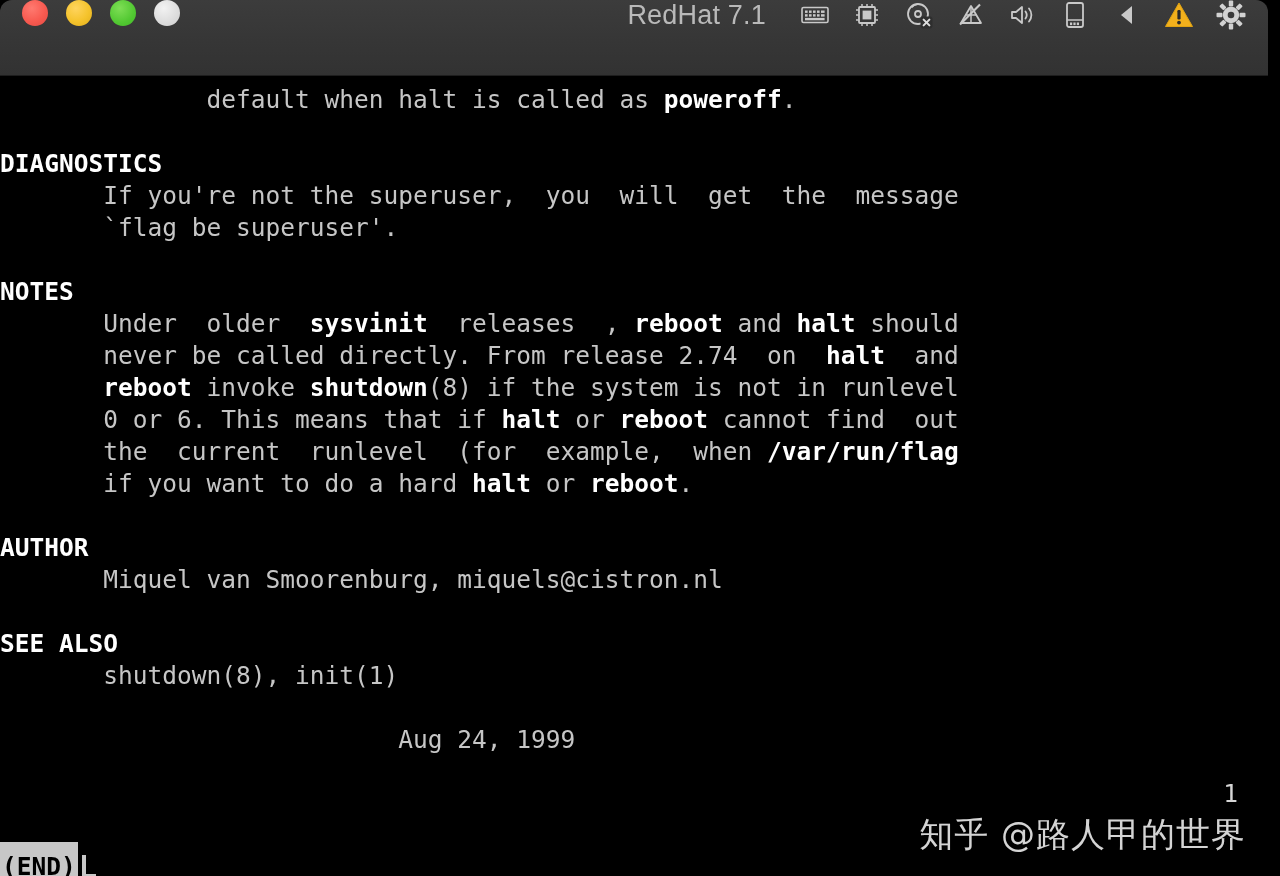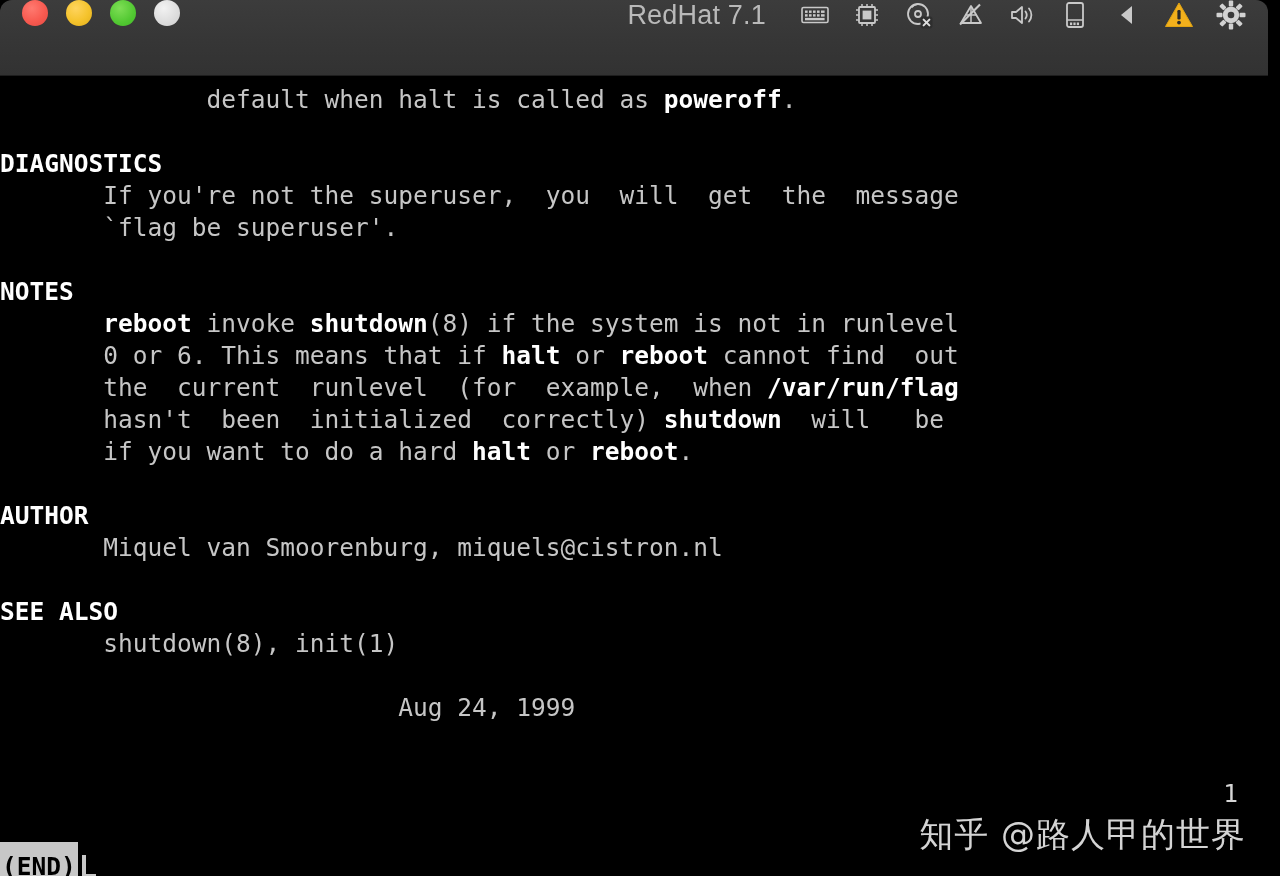--- a/index.html
+++ b/index.html
@@ -254,24 +254,25 @@
 
   <div class="terminal">
     <div class="screen" id="screen">
         <div class="row">              default when halt is called as <b>poweroff</b>.</div>
         <div class="row">&nbsp;</div>
         <div class="row"><b>DIAGNOSTICS</b></div>
         <div class="row">       If you're not the superuser,  you  will  get  the  message</div>
         <div class="row">       `flag be superuser'.</div>
         <div class="row">&nbsp;</div>
         <div class="row"><b>NOTES</b></div>
+        <div class="row">       Under  older  <b>sysvinit</b>  releases  , <b>reboot</b> and <b>halt</b> should</div>
+        <div class="row">       never be called directly. From release 2.74  on  <b>halt</b>  and</div>
         <div class="row">       <b>reboot</b> invoke <b>shutdown</b>(8) if the system is not in runlevel</div>
         <div class="row">       0 or 6. This means that if <b>halt</b> or <b>reboot</b> cannot find  out</div>
         <div class="row">       the  current  runlevel  (for  example,  when <b>/var/run/flag</b></div>
-        <div class="row">       hasn't  been  initialized  correctly) <b>shutdown</b>  will   be</div>
         <div class="row">       if you want to do a hard <b>halt</b> or <b>reboot</b>.</div>
         <div class="row">&nbsp;</div>
         <div class="row"><b>AUTHOR</b></div>
         <div class="row">       Miquel van Smoorenburg, miquels@cistron.nl</div>
         <div class="row">&nbsp;</div>
         <div class="row"><b>SEE ALSO</b></div>
         <div class="row">       shutdown(8), init(1)</div>
         <div class="row">&nbsp;</div>
         <div class="row">                           Aug 24, 1999</div>
       </div>

